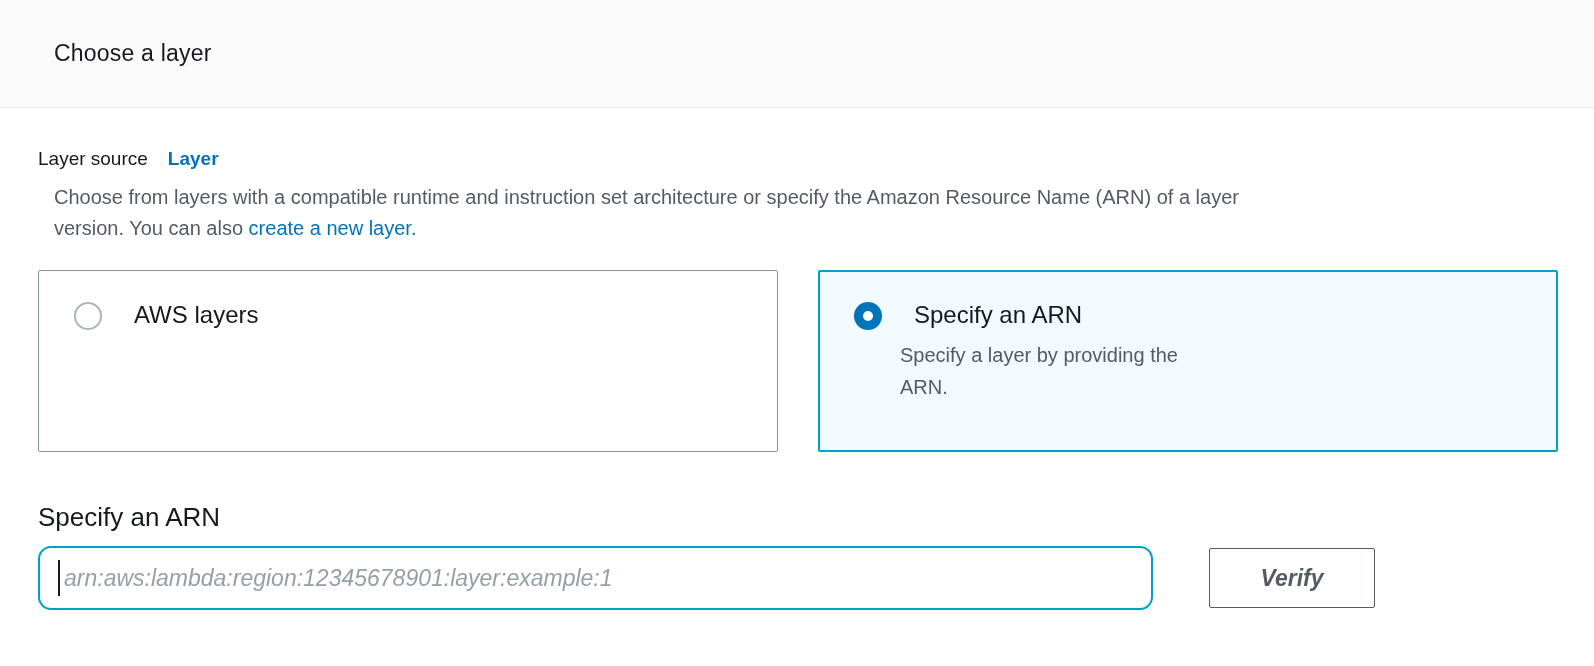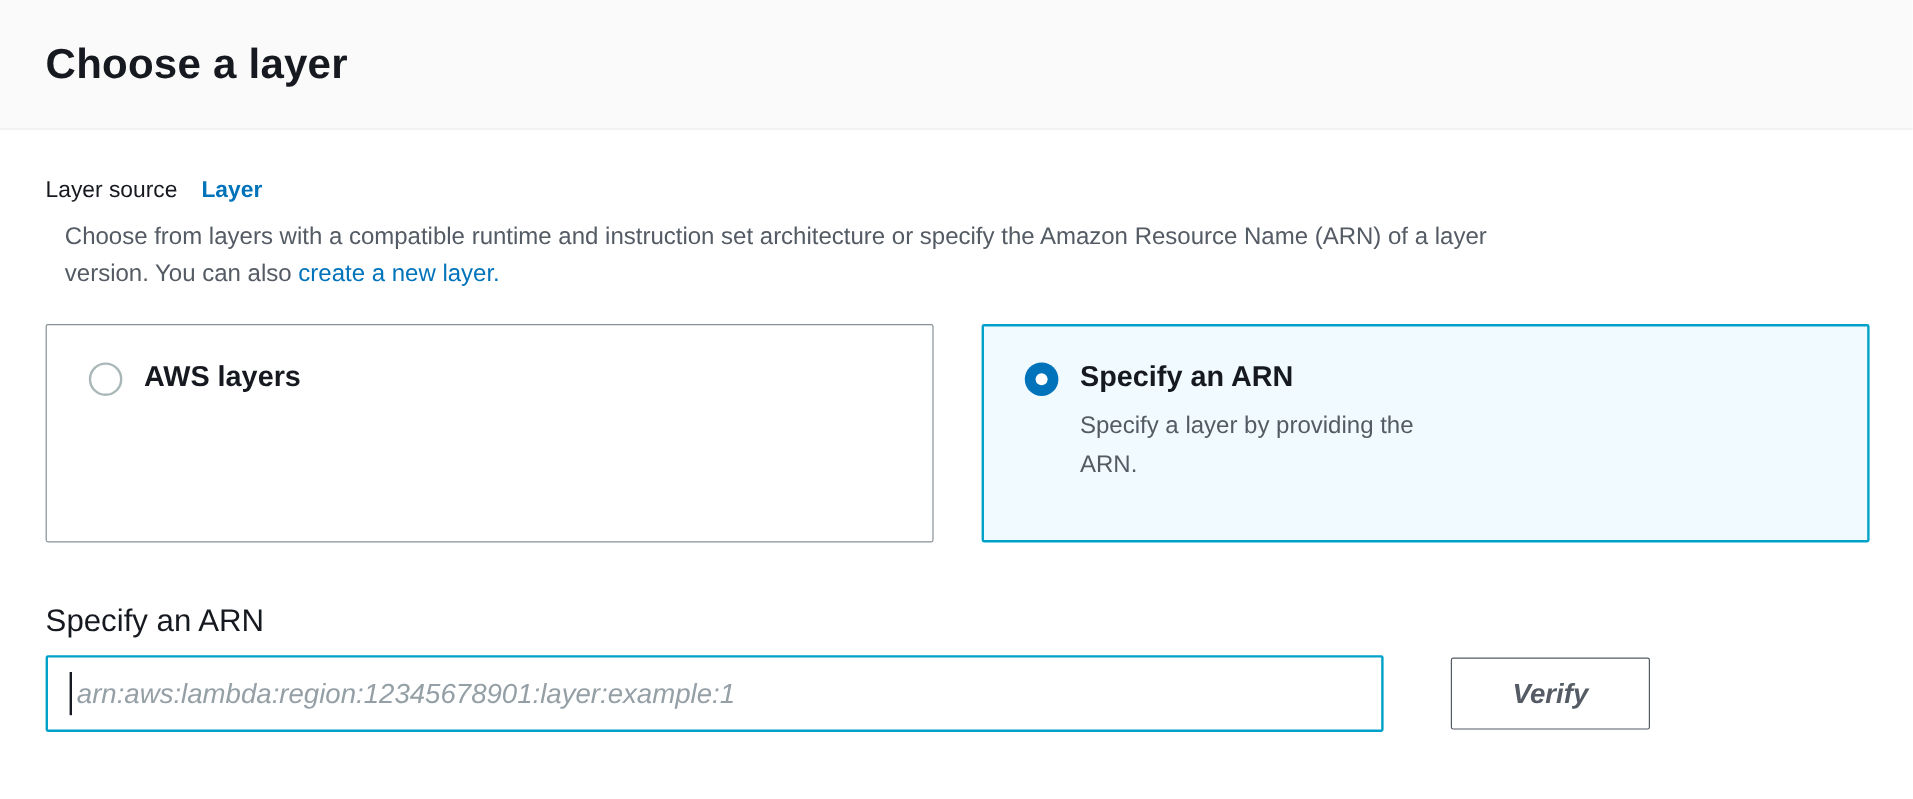--- a/index.html
+++ b/index.html
@@ -13,21 +13,21 @@
   html,body{margin:0;padding:0;}
   body{
     width:1594px;height:666px;overflow:hidden;
     background:#ffffff;color:var(--dark);
     font-family:"Liberation Sans","DejaVu Sans",sans-serif;
   }
   .panel-header{
     height:108px;background:#fafafa;border-bottom:1px solid #eaeded;
     display:flex;align-items:center;padding:0 38px;
   }
-  .panel-title{font-size:35px;font-weight:700;margin:0;letter-spacing:.2px;}
+  .panel-title{font-size:23px;font-weight:400;margin:16px;letter-spacing:.2px;}
   .content{padding:40px 36px 0 38px;}
   .label-row{display:flex;align-items:baseline;gap:20px;margin:0 0 12px 0;}
   .field-label{font-size:19px;color:var(--dark);}
   .info-link{font-size:19px;font-weight:700;color:var(--link);cursor:pointer;text-decoration:none;}
   .field-desc{font-size:20px;line-height:31px;color:var(--gray);margin:0 0 26px 16px;}
   .text-link{color:var(--link);cursor:pointer;text-decoration:none;}
   .cards{display:flex;gap:40px;margin:0 0 50px 0;}
   .option-card{
     flex:1;height:182px;border:1px solid var(--card-border);border-radius:2px;
     background:#fff;padding:29px 20px 0 35px;display:flex;gap:18px;cursor:pointer;
@@ -38,28 +38,28 @@
   .radio{
     flex:0 0 28px;width:28px;height:28px;border-radius:50%;
     border:2px solid #aab7b8;background:#fff;margin-top:2px;position:relative;
   }
   .selected .radio{border:none;background:#0073bb;}
   .selected .radio::after{
     content:"";position:absolute;width:10px;height:10px;background:#fff;
     border-radius:50%;top:9px;left:9px;
   }
   .option-text{display:flex;flex-direction:column;}
-  .option-title{font-size:24px;font-weight:700;color:var(--dark);margin:0 0 9px 0;line-height:30px;}
+  .option-title{font-size:24px;font-weight:400;color:var(--dark);margin:0 0 9px 14px;line-height:30px;}
   .option-desc{font-size:20px;line-height:32px;color:var(--gray);max-width:312px;}
   .section-heading{font-size:26px;font-weight:400;color:var(--dark);margin:0 0 13px 0;}
   .section-desc{font-size:20px;color:var(--gray);margin:0 0 17px 0;}
   .input-row{display:flex;gap:56px;align-items:flex-start;}
   .arn-input-wrap{position:relative;width:1115px;}
   .arn-input{
-    width:100%;height:64px;border:2px solid var(--focus);border-radius:2px;
+    width:100%;height:64px;border:2px solid var(--focus);border-radius:13px;
     padding:0 18px 0 24px;font-size:23px;font-family:inherit;color:var(--dark);
     outline:none;background:#fff;
   }
   .arn-input::placeholder{font-style:italic;color:#95a0a6;opacity:1;}
   .caret{position:absolute;left:20px;top:14px;width:2px;height:36px;background:#16191f;}
   .verify-btn{
     width:166px;height:60px;margin-top:2px;background:#fff;
     border:1px solid var(--gray);border-radius:2px;
     font-size:23px;font-weight:700;color:var(--gray);font-family:inherit;cursor:pointer;font-style:italic;
   }

